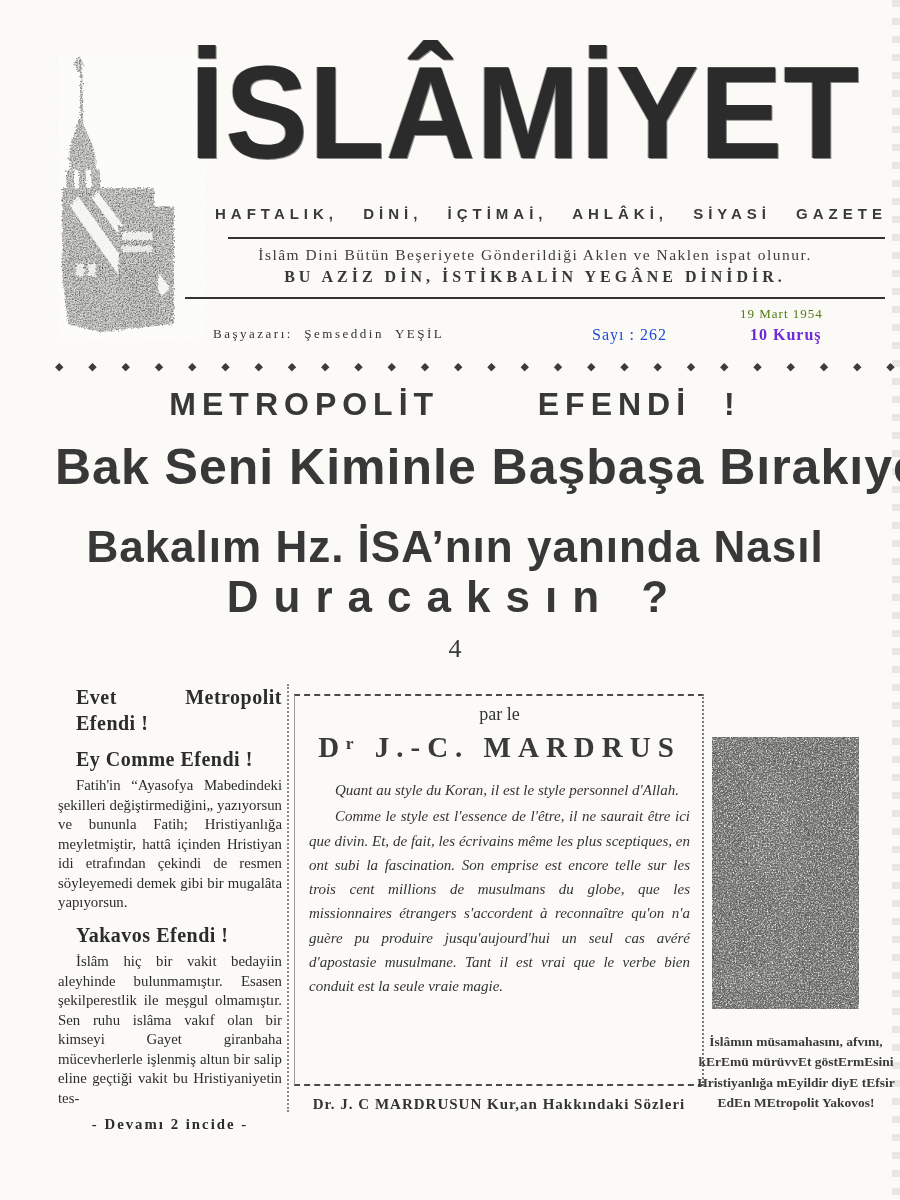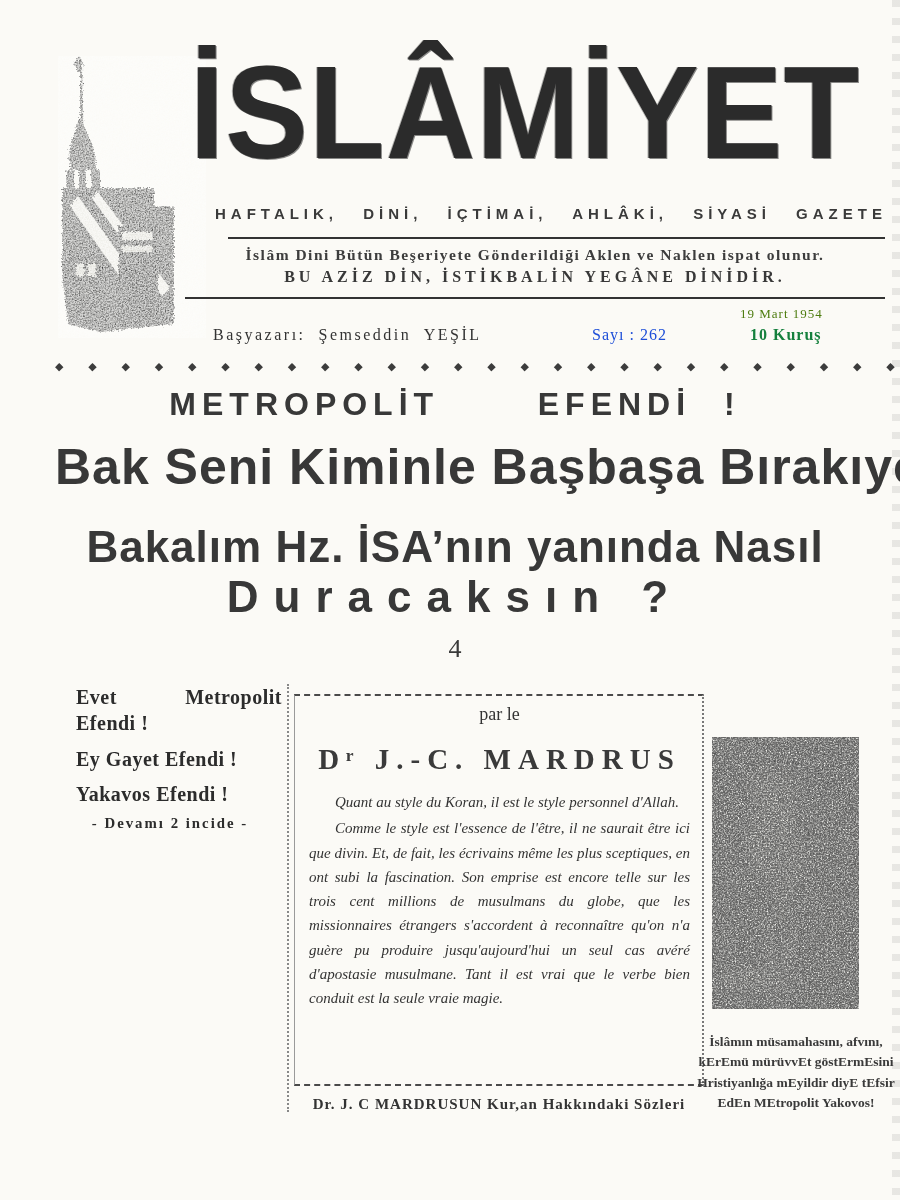--- a/index.html
+++ b/index.html
@@ -22,30 +22,30 @@
   .masthead-subtitle{
     left:215px;top:205px;width:665px;text-align:center;
     font-family:"Liberation Sans", sans-serif;font-weight:bold;
     font-size:15px;letter-spacing:5px;word-spacing:16px;color:#3a3a3a;white-space:nowrap;
   }
   .rule{background:#333;height:2px;}
   .rule-1{left:228px;top:237px;width:657px;}
   .rule-2{left:185px;top:297px;width:700px;}
   .motto-1{
     left:185px;top:246px;width:700px;text-align:center;
-    font-weight:bold;font-size:15.5px;letter-spacing:1.5px;color:#3d3d3d;white-space:nowrap;
+    font-weight:normal;font-size:15.5px;letter-spacing:1.5px;color:#3d3d3d;white-space:nowrap;
   }
   .motto-2{
     left:185px;top:268px;width:700px;text-align:center;
     font-weight:bold;font-size:16px;letter-spacing:4px;color:#383838;white-space:nowrap;
   }
   .date-line{left:740px;top:306px;width:140px;font-size:13px;color:#4d7c0f;letter-spacing:1px;}
-  .editor-line{left:213px;top:326px;font-size:16px;letter-spacing:2.5px;color:#333;white-space:pre;}
+  .editor-line{left:213px;top:326px;font-size:13px;letter-spacing:2.5px;color:#333;white-space:pre;}
   .issue-line{left:592px;top:326px;font-size:16px;letter-spacing:1px;color:#1d4ed8;}
-  .price-line{left:750px;top:326px;font-size:16px;font-weight:bold;letter-spacing:1px;color:#15803d;}
+  .price-line{left:750px;top:326px;font-size:16px;font-weight:bold;letter-spacing:1px;color:#6d28d9;}
   
   .ornament{
     left:55px;top:360px;width:840px;display:flex;justify-content:space-between;
     font-size:11px;color:#3c3c3c;
   }
   
   .headline{left:55px;width:800px;text-align:center;color:#383838;
     font-family:"Liberation Sans", sans-serif;font-weight:bold;white-space:pre;}
   .hl-1{top:386px;font-size:32px;letter-spacing:6px;word-spacing:18px;}
   .hl-2{top:438px;font-size:50px;letter-spacing:1px;}
@@ -67,21 +67,21 @@
   
   .article-box{
     left:294px;top:694px;width:410px;height:392px;
     border-top:2px dashed #4a4a4a;border-bottom:2px dashed #4a4a4a;
     border-left:1px solid #9a9a9a;border-right:2px dotted #777;
     padding:6px 12px 6px 14px;box-sizing:border-box;color:#333;
   }
   .byline-prefix{text-align:center;font-size:18px;margin-top:2px;}
   .author{
     text-align:center;font-size:29px;font-weight:bold;letter-spacing:7px;
-    margin-top:18px;color:#3a3a3a;white-space:nowrap;
+    margin-top:6px;color:#3a3a3a;white-space:nowrap;
   }
   .dedication{
     text-align:center;font-style:italic;font-size:15px;line-height:1.5;
     margin-top:34px;white-space:pre-line;
   }
   .article-box .fr{
     font-style:italic;font-size:15px;line-height:1.62;text-align:justify;
     margin:14px 0 0 0;text-indent:26px;
   }
   .article-box .fr + .fr{margin-top:2px;}
@@ -180,22 +180,24 @@
   </div>
 
 <div class="abs headline hl-1">METROPOLİT   EFENDİ !</div>
 <div class="abs headline hl-2">Bak Seni Kiminle Başbaşa Bırakıyorum!</div>
 <div class="abs headline hl-3">Bakalım Hz. İSA’nın yanında Nasıl</div>
 <div class="abs headline hl-4">Duracaksın ?</div>
 <div class="abs part-number">4</div>
 
 <div class="abs left-col">
   <h3>Evet Metropolit Efendi !</h3>
-  <h3>Ey Gayet Efendi !</h3>
+  <h3>Ey Comme Efendi !</h3>
+  <p>Fatih'in “Ayasofya Mabedindeki şekilleri değiştirmediğini„ yazıyorsun ve bununla Fatih; Hristiyanlığa meyletmiştir, hattâ içinden Hristiyan idi etrafından çekindi de resmen söyleyemedi demek gibi bir mugalâta yapıyorsun.</p>
   <h3>Yakavos Efendi !</h3>
+  <p>İslâm hiç bir vakit bedayiin aleyhinde bulunmamıştır. Esasen şekilperestlik ile meşgul olmamıştır. Sen ruhu islâma vakıf olan bir kimseyi Gayet giranbaha mücevherlerle işlenmiş altun bir salip eline geçtiği vakit bu Hristiyaniyetin tes-</p>
   <div class="continuation">- Devamı 2 incide -</div>
 </div>
 <div class="abs col-sep"></div>
 
 <div class="abs article-box">
   <div class="byline-prefix">par le</div>
   <div class="author">Dʳ J.-C. MARDRUS</div>
   <p class="fr">Quant au style du Koran, il est le style personnel d'Allah.</p>
   <p class="fr">Comme le style est l'essence de l'être, il ne saurait être ici que divin. Et, de fait, les écrivains même les plus sceptiques, en ont subi la fascination. Son emprise est encore telle sur les trois cent millions de musulmans du globe, que les missionnaires étrangers s'accordent à reconnaître qu'on n'a guère pu produire jusqu'aujourd'hui un seul cas avéré d'apostasie musulmane. Tant il est vrai que le verbe bien conduit est la seule vraie magie.</p>
 </div>

